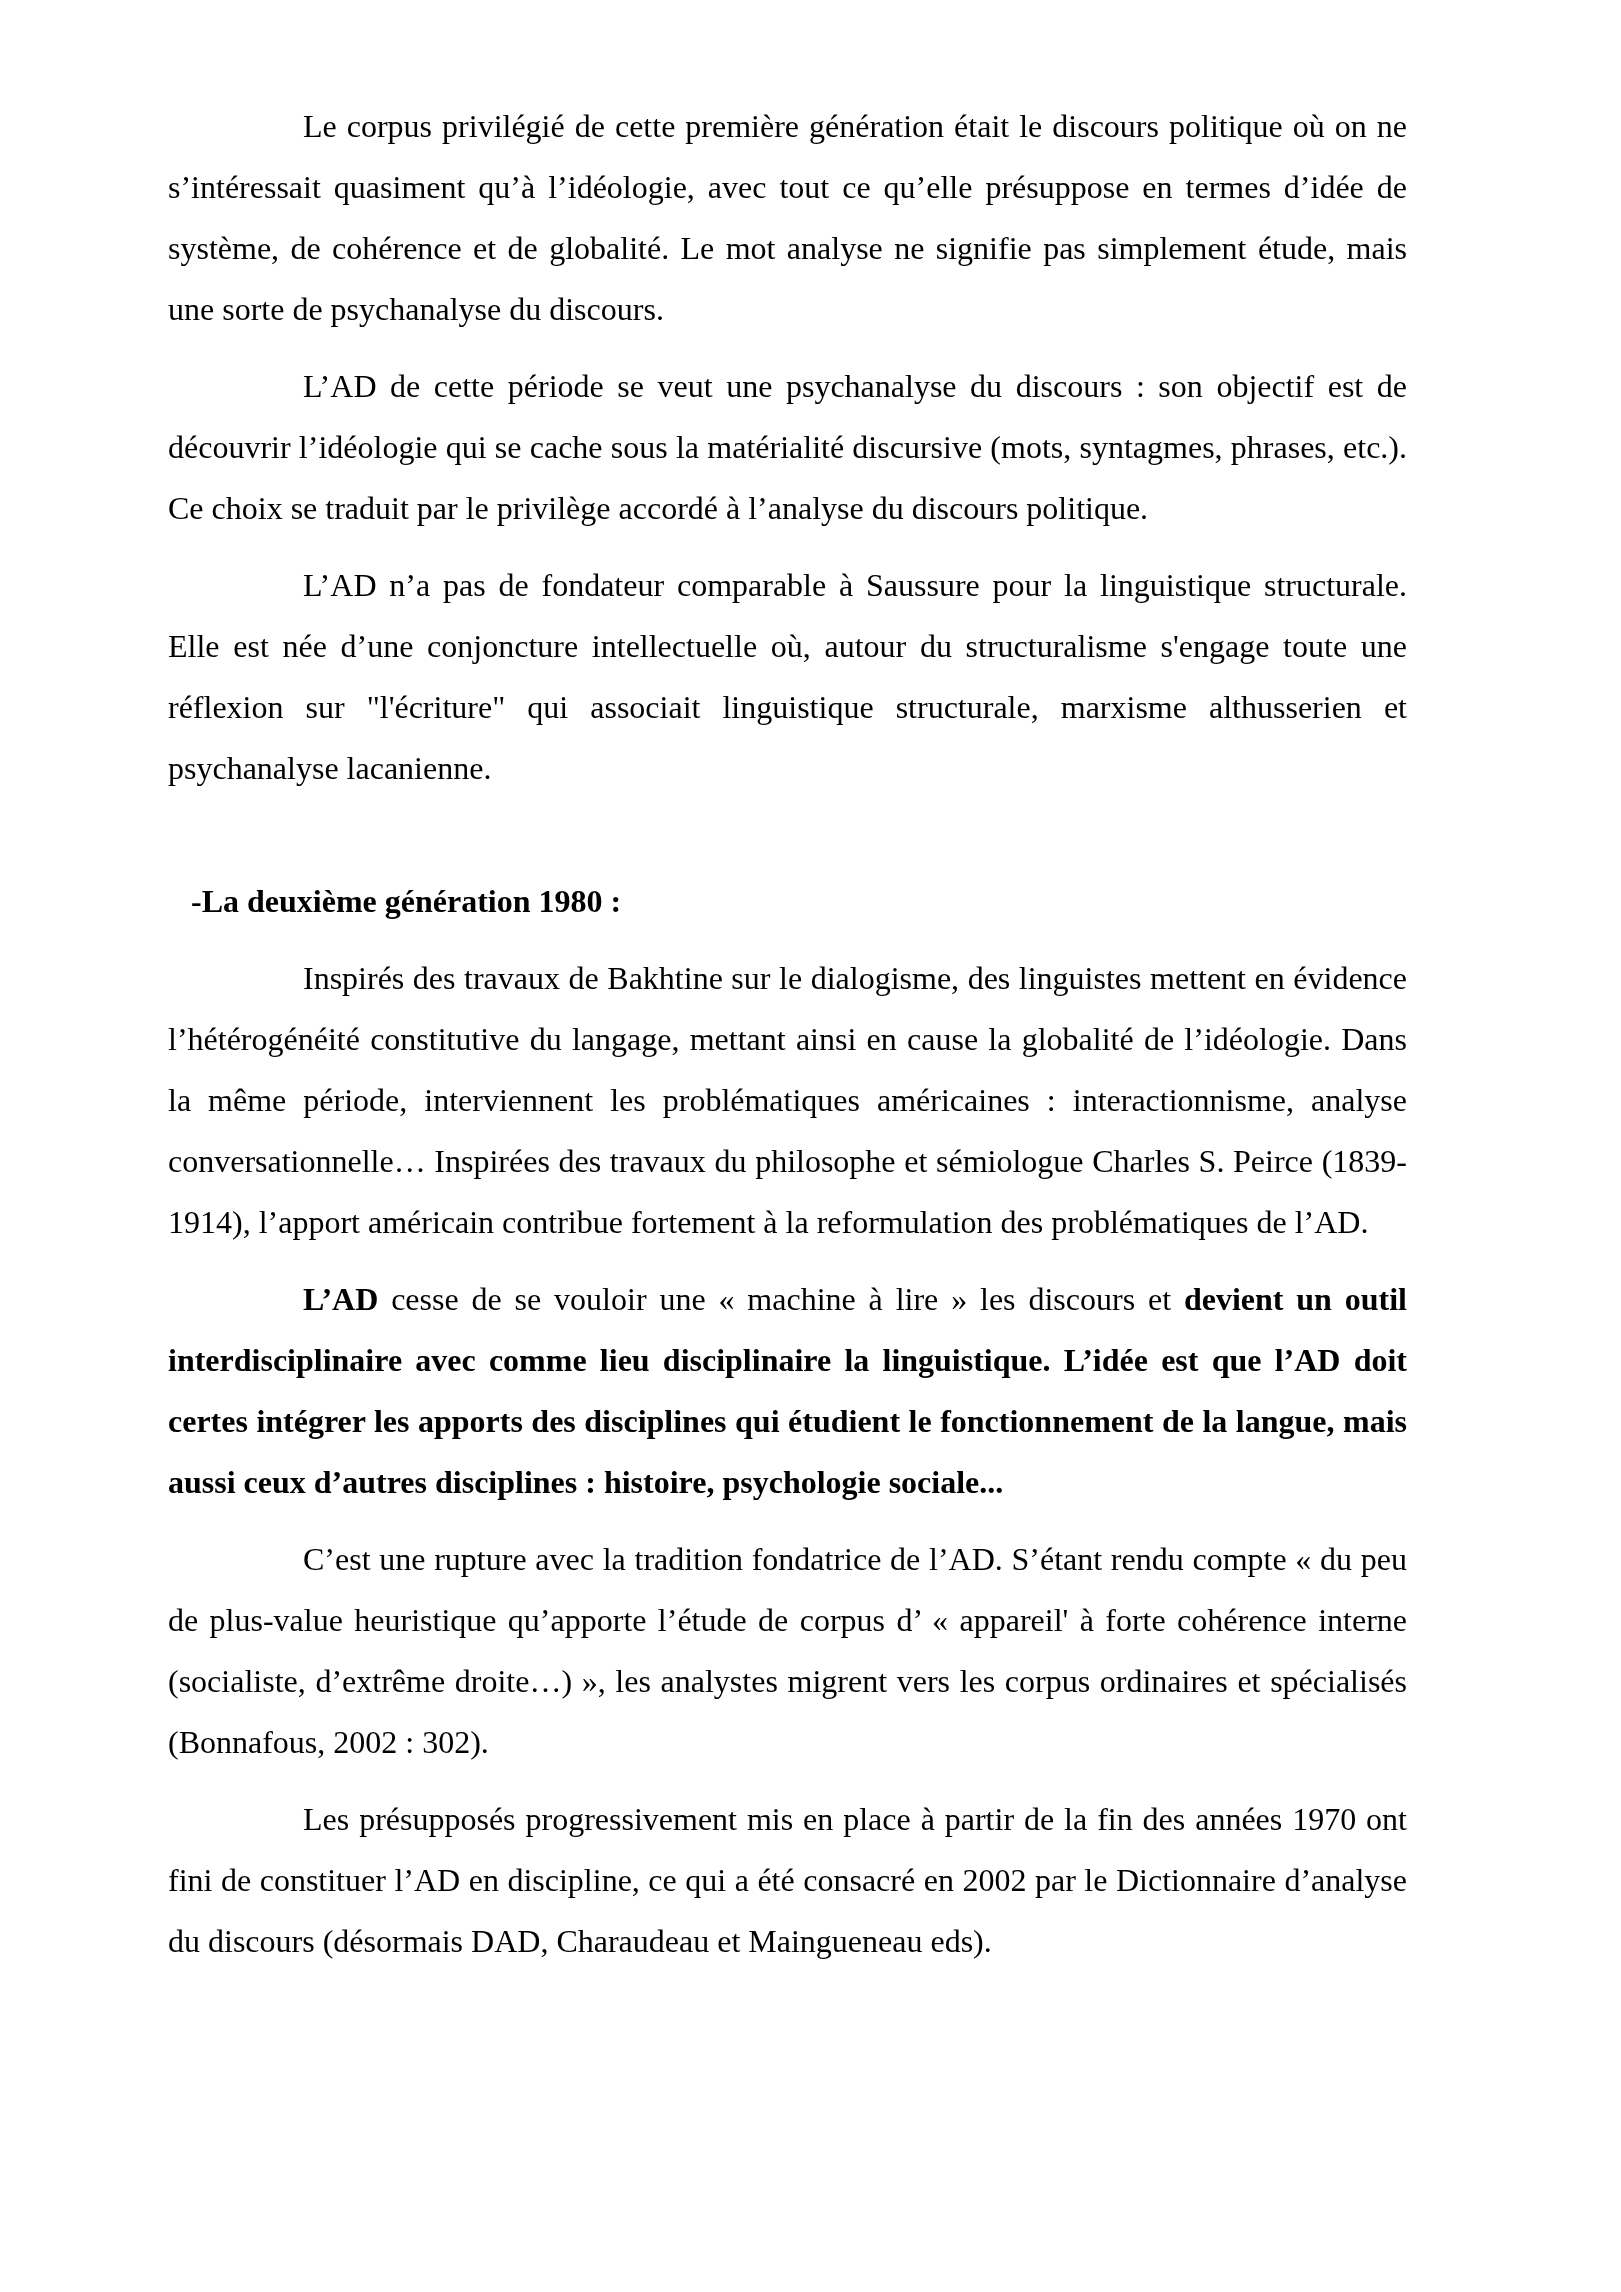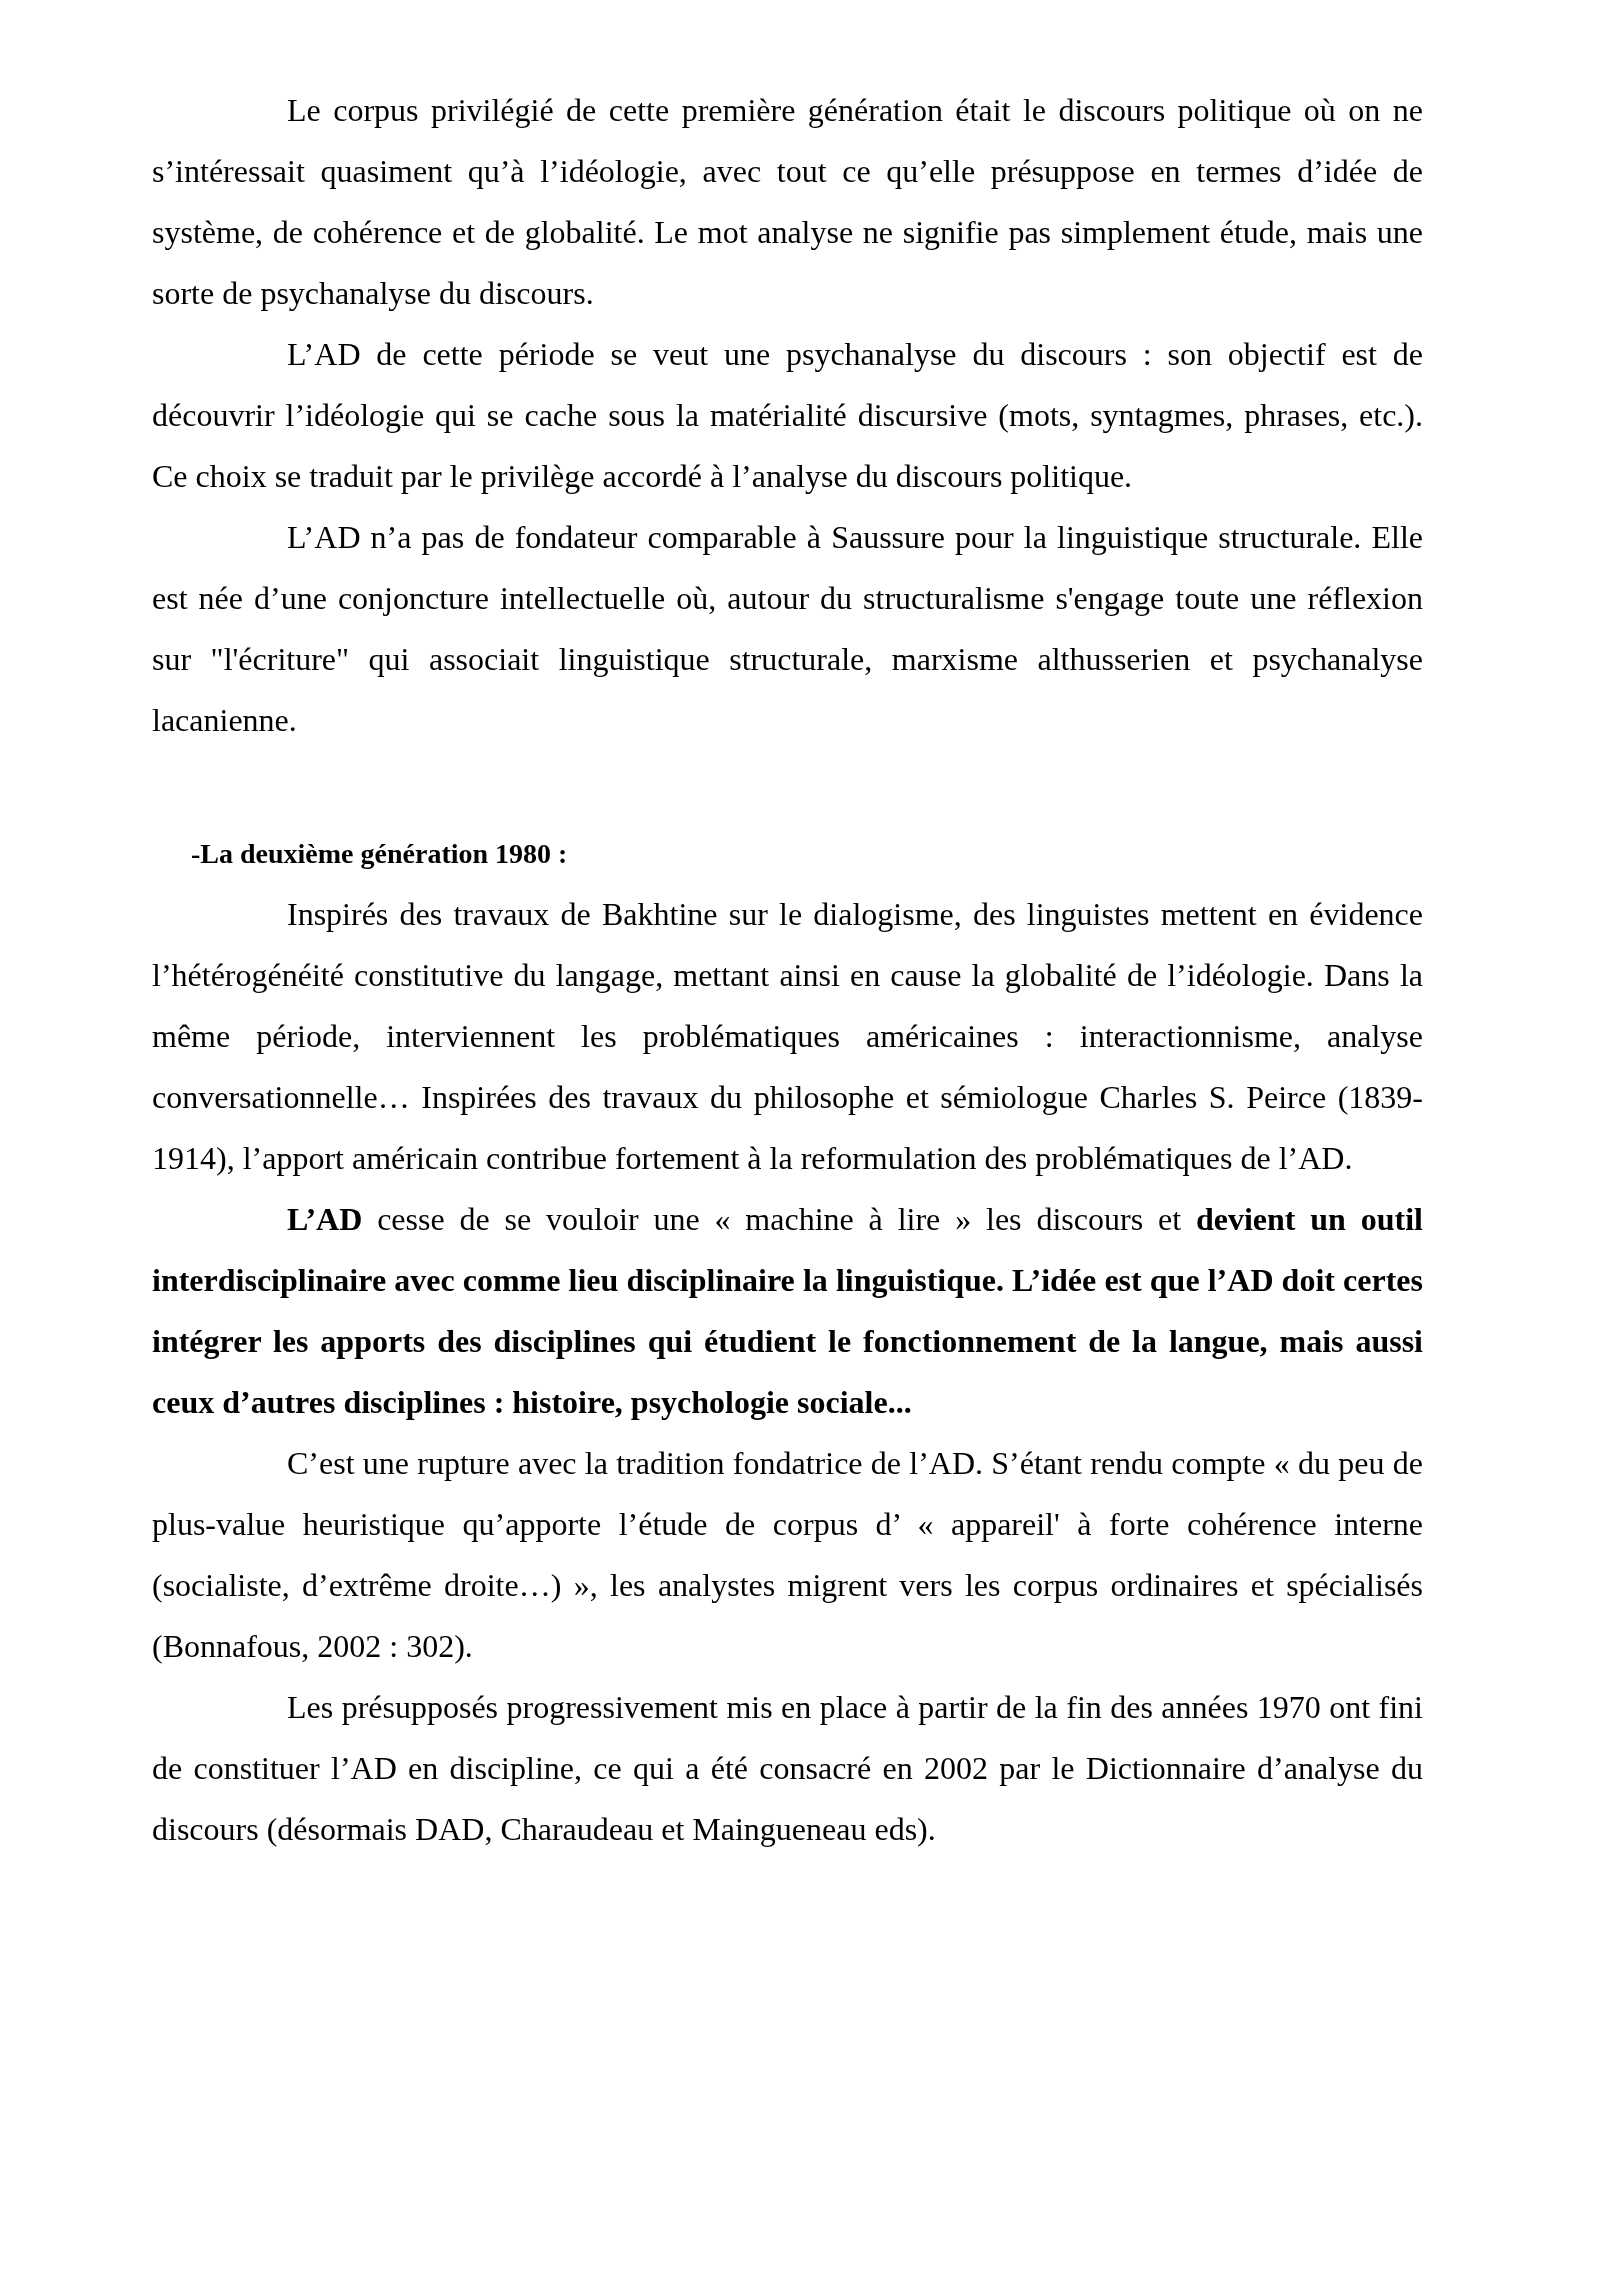--- a/index.html
+++ b/index.html
@@ -19,27 +19,27 @@
     left: 152px;
     top: 80px;
     width: 1271px;
     color: #000000;
     font-family: "Liberation Serif", "DejaVu Serif", serif;
     font-size: 32px;
     line-height: 61px;
     text-align: justify;
   }
   .paragraph {
-    margin: 0;
+    margin: 16px;
     text-indent: 135px;
     font-family: Liberation Serif, serif;
   }
   .heading {
     margin: 72px 0 0 0;
-    font-size: 28px;
+    font-size: 32px;
     line-height: 61px;
     font-weight: 700;
     text-indent: 39px;
     text-align: left;
   }
   .bold {
     font-weight: 700;
   }
 </style>
 </head>

